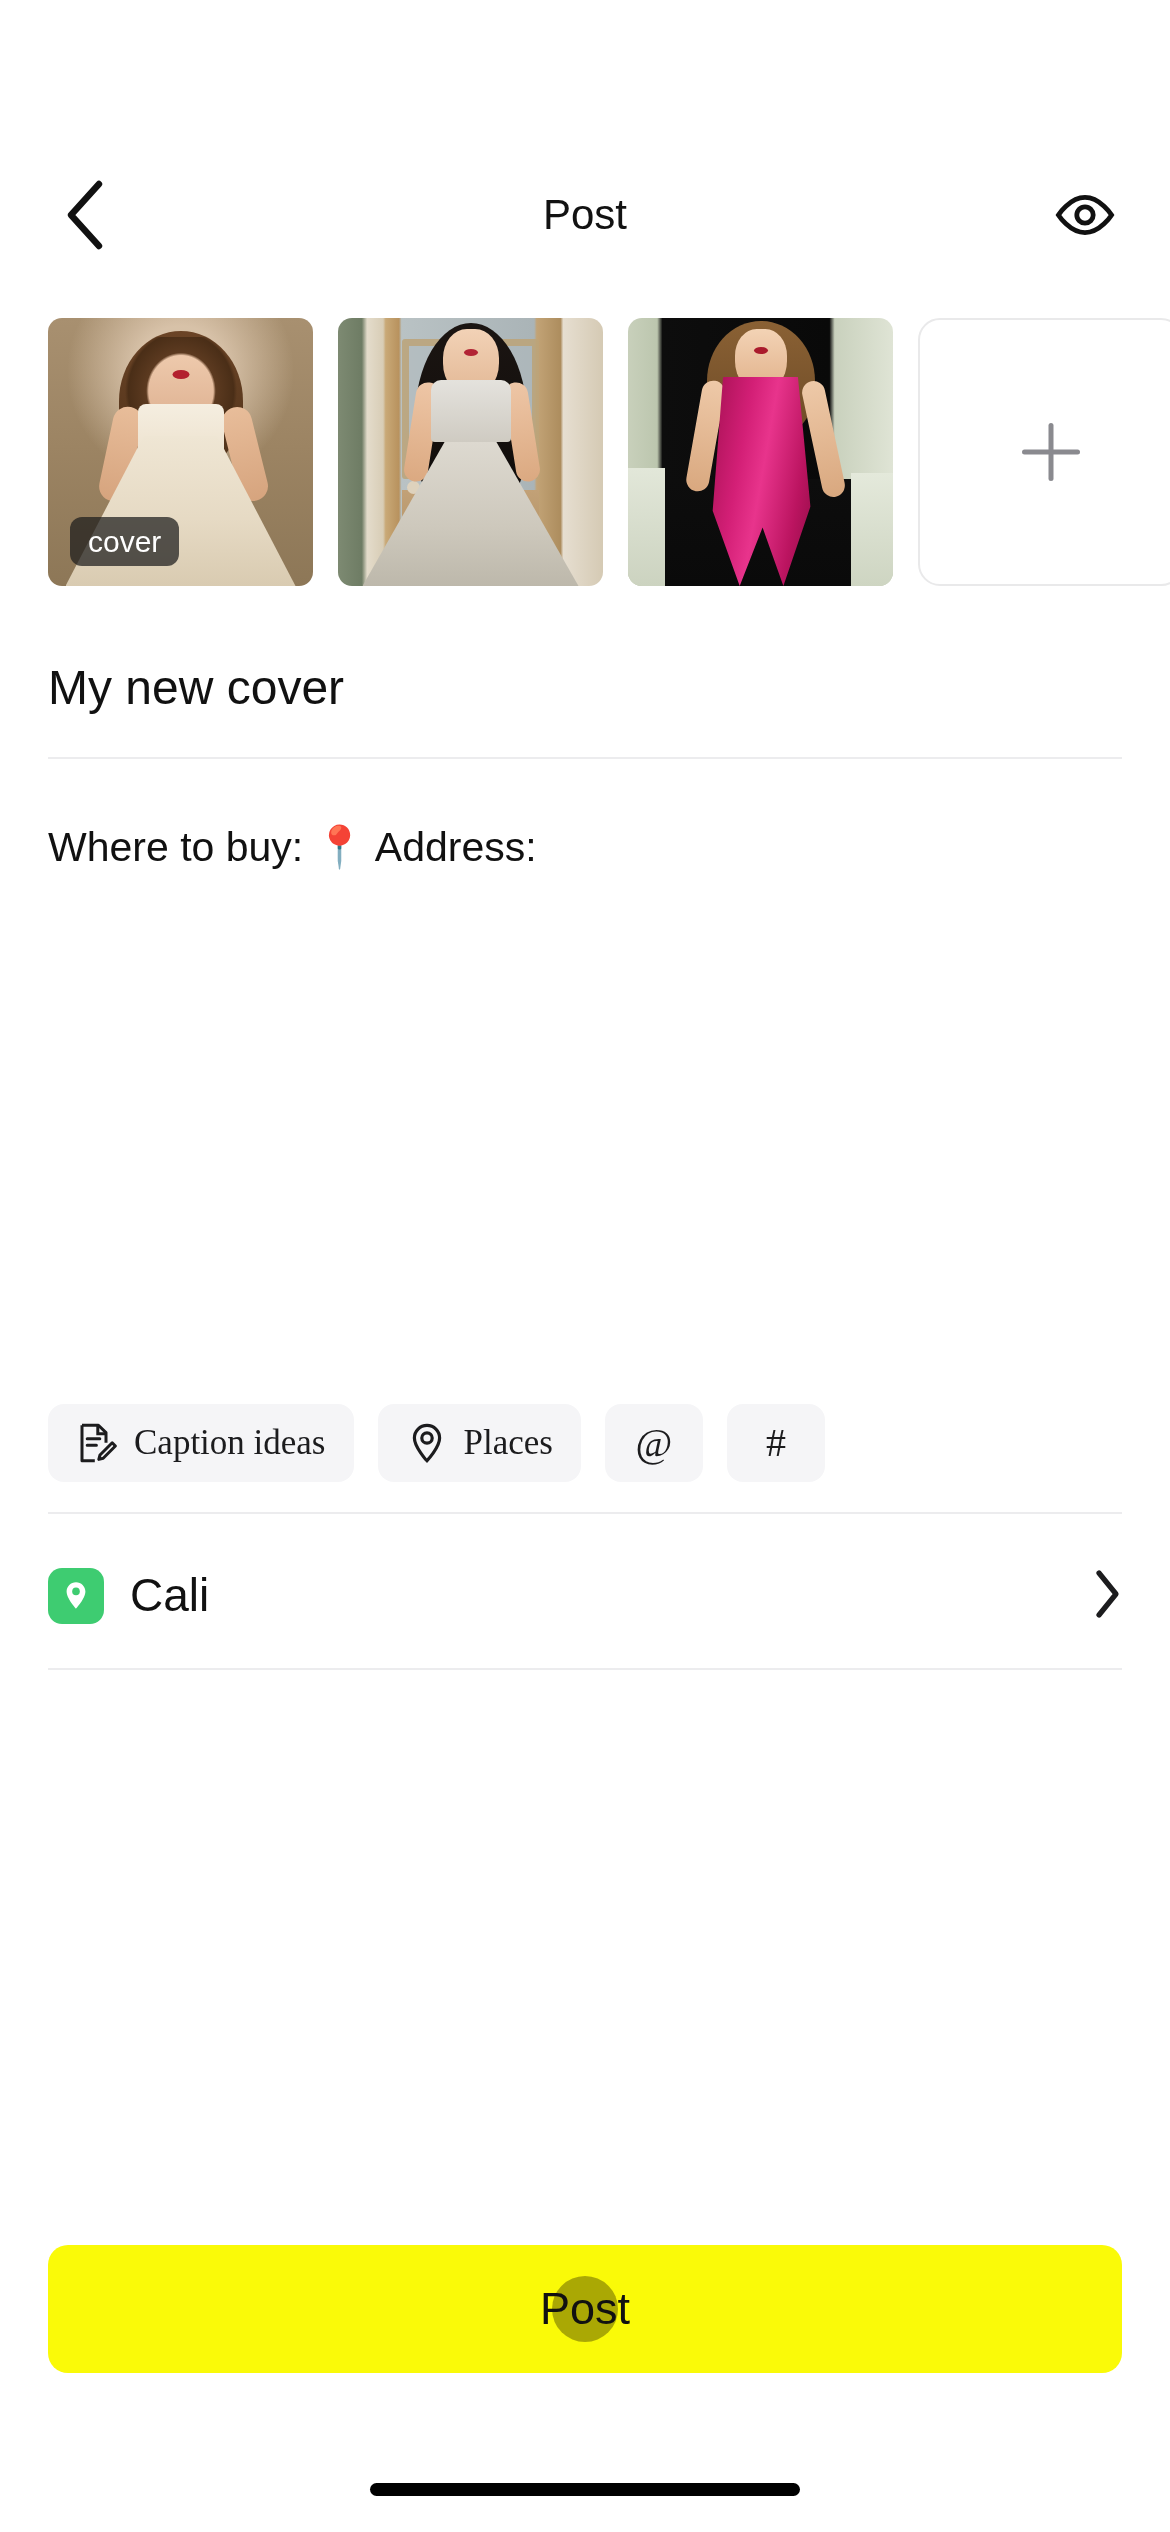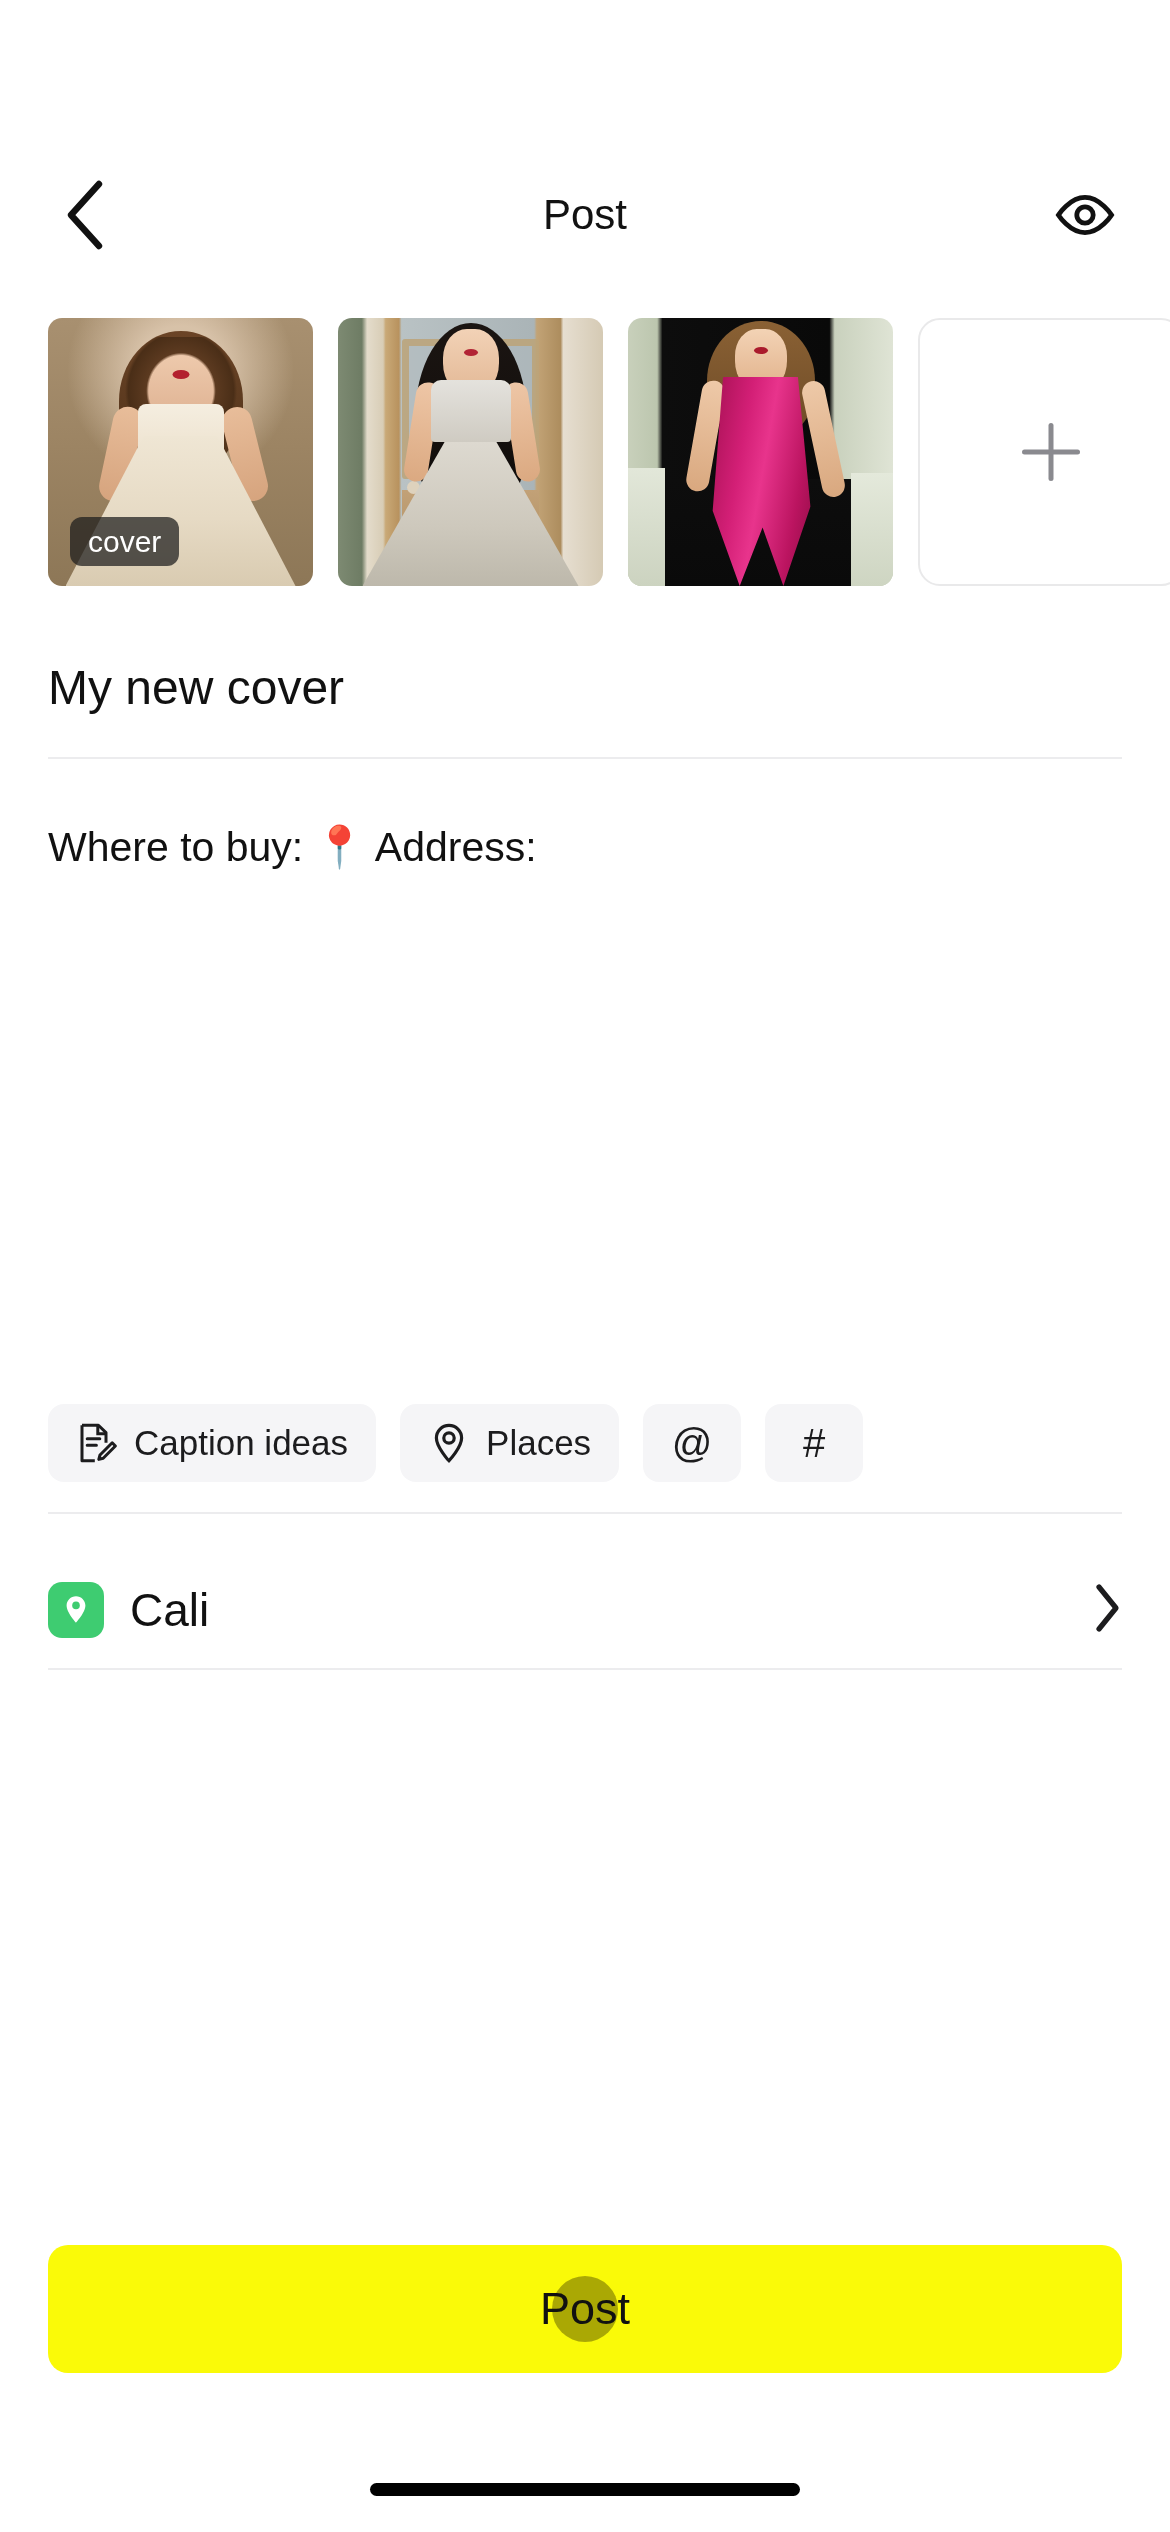--- a/index.html
+++ b/index.html
@@ -184,34 +184,34 @@
   .d3{ top:1668px; }
 
   .body-field{
     position:absolute; top:820px; left:48px; width:1074px;
     font-size:41px; color:#111; line-height:1.35;
   }
 
   
   .chips{
     position:absolute; top:1404px; left:48px; width:1074px; height:78px;
-    display:flex; align-items:center; gap:24px;
+    display:flex; align-items:center; gap:24px;font-family:Liberation Serif, serif;
   }
   .chip{
     height:78px; background:#f5f5f7; border-radius:16px;
     display:flex; align-items:center; gap:16px; padding:0 28px;
     font-size:35px; color:#1c1c1e;
   }
   .chip.sq{ width:98px; padding:0; justify-content:center; }
   .chip-glyph{ font-size:40px; color:#1c1c1e; line-height:1; }
 
   
   .loc-row{
     position:absolute; top:1568px; left:48px; width:1074px; height:84px;
-    display:flex; align-items:center;
+    display:flex; align-items:flex-start;
   }
   .loc-badge{
     width:56px; height:56px; border-radius:14px; background:#3ECC71;
     display:flex; align-items:center; justify-content:center; flex:0 0 auto;
   }
   .loc-name{ margin-left:26px; font-size:46px; color:#111; }
   .loc-chevron{ margin-left:auto; }
 
   
   .dl-row{

